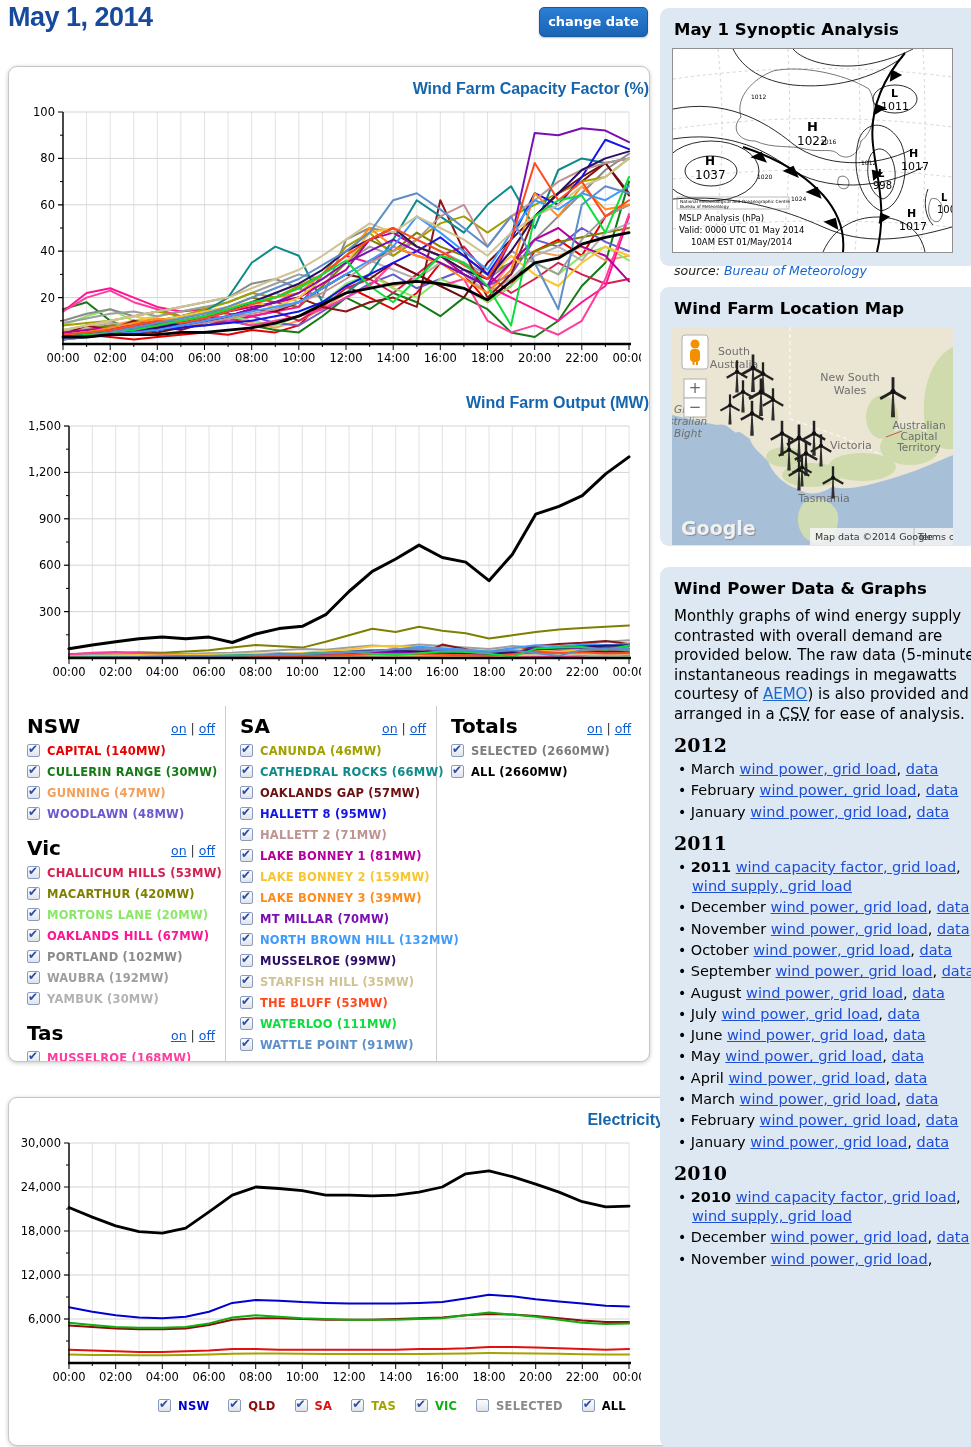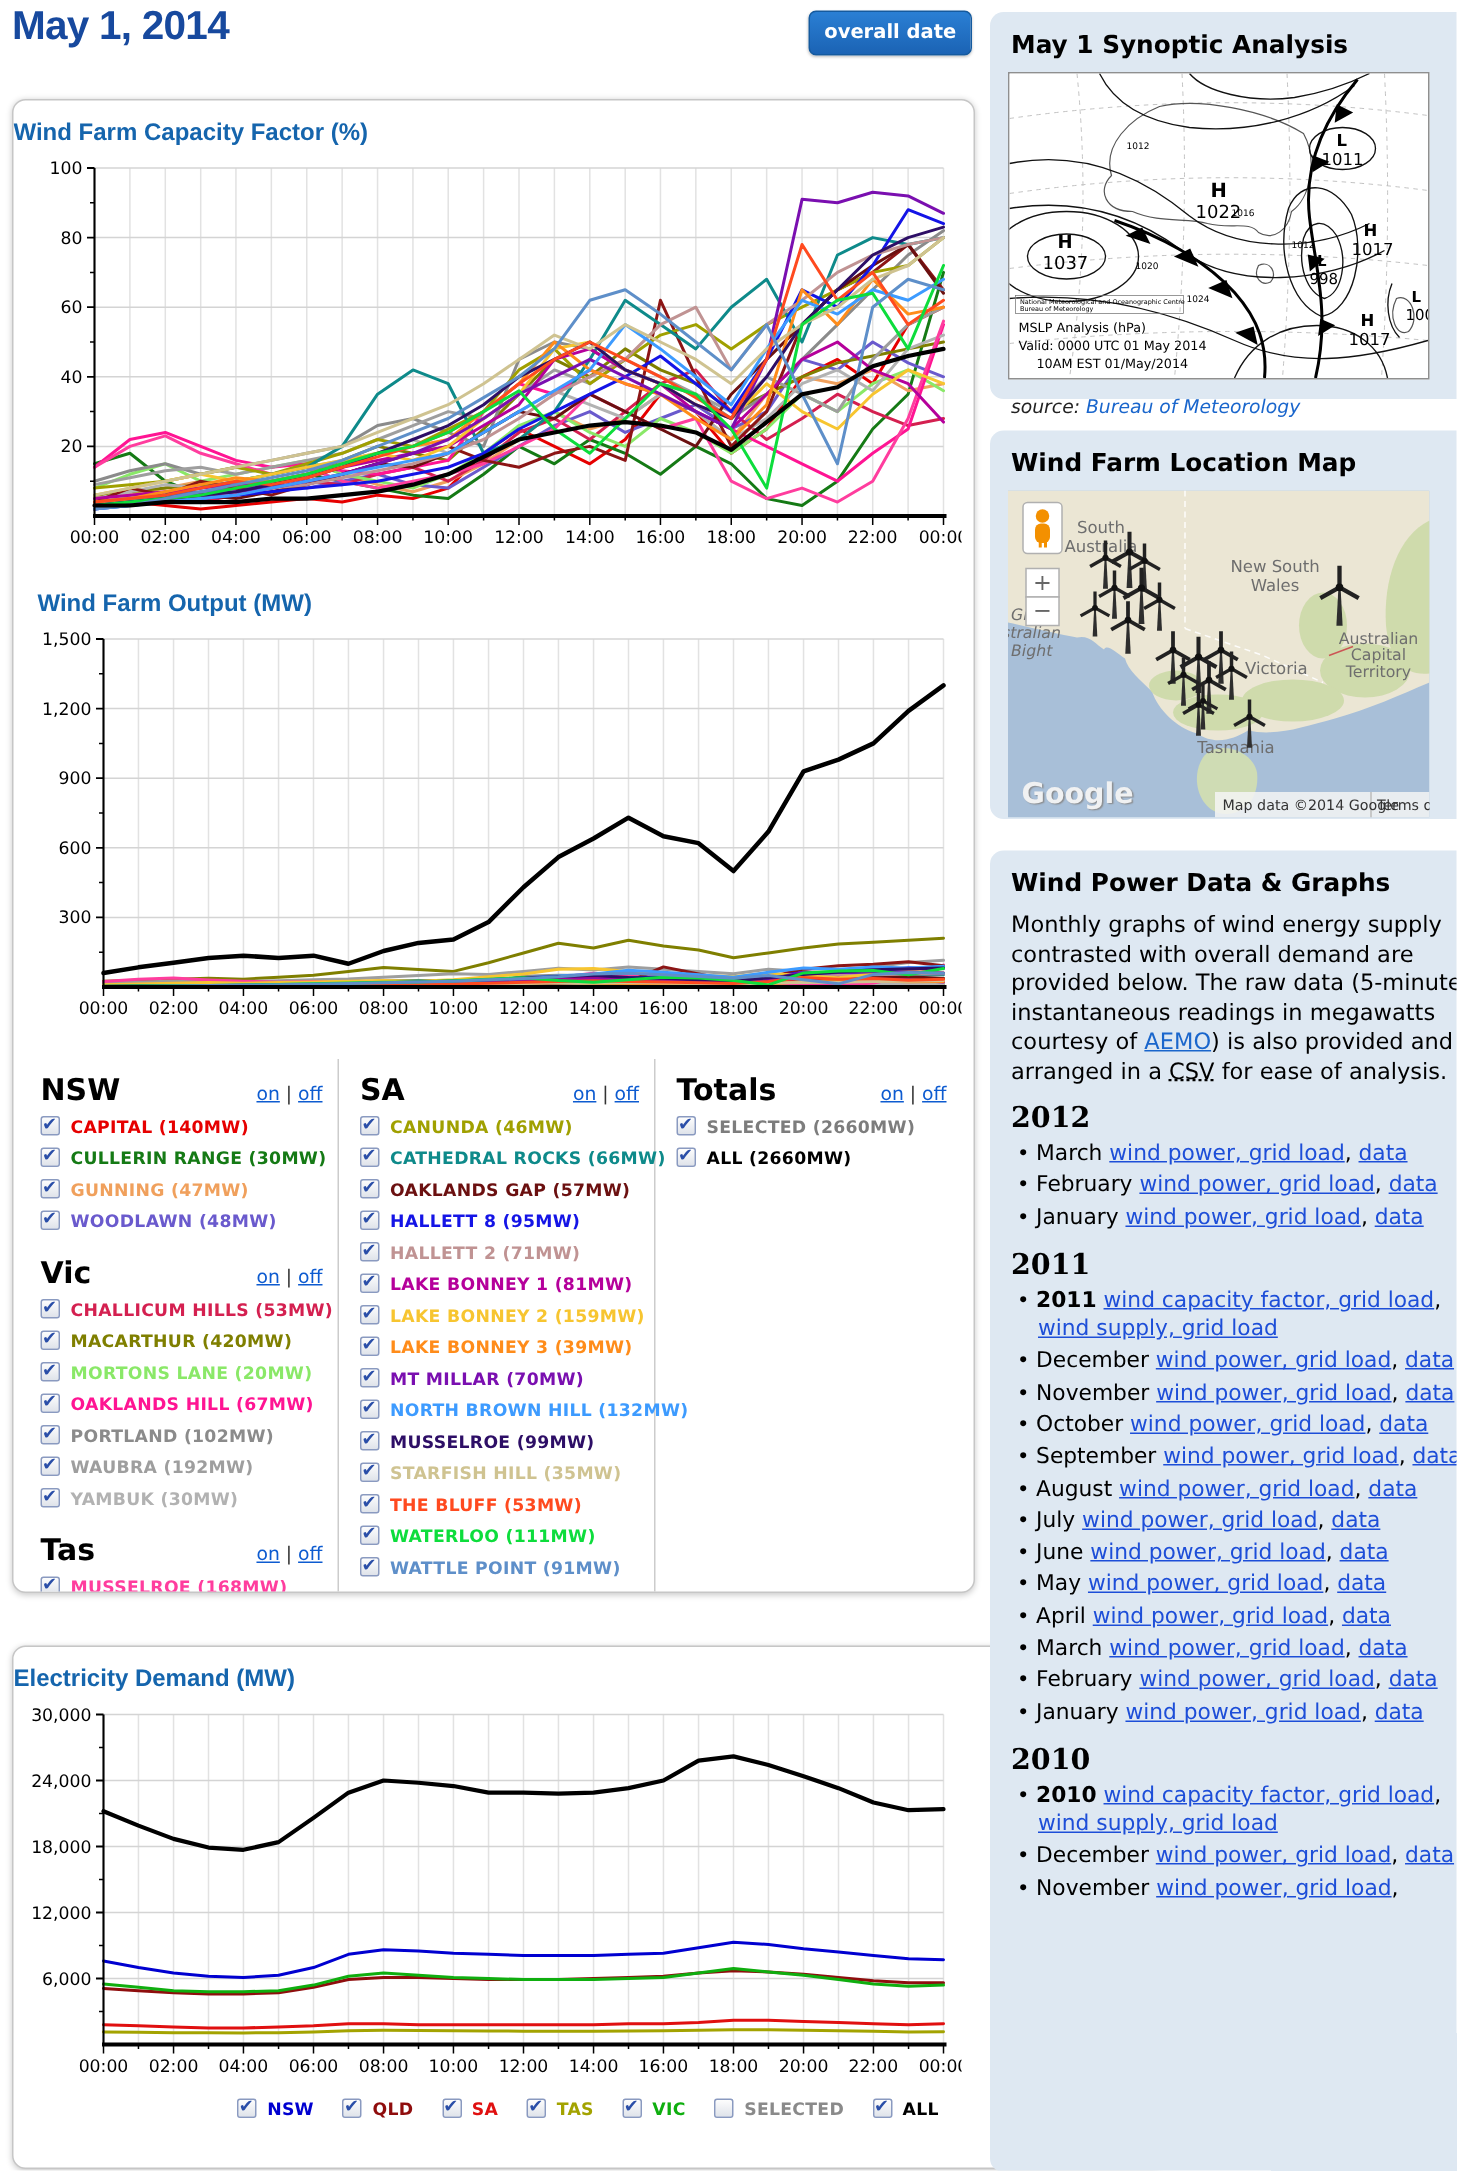--- a/index.html
+++ b/index.html
@@ -21,21 +21,21 @@
     cursor:pointer;box-shadow:0 1px 2px rgba(0,0,0,.25);
   }
   
   .panel{
     position:absolute;background:#fff;border:1px solid #c6c6c6;border-radius:9px;
     box-shadow:0 1px 4px rgba(0,0,0,.22);box-sizing:border-box;overflow:hidden;
   }
   #panel-main{left:8px;top:66px;width:642px;height:996px;}
   #panel-demand{left:8px;top:1097px;width:768px;height:349px;}
   .chart-title{
-    color:#1565ad;font-weight:bold;font-size:16px;text-align:left;
+    color:#1565ad;font-weight:bold;font-size:16px;text-align:right;
     margin:13px 0 4px 0;font-family:"Liberation Sans",sans-serif;
   }
   .chart-box{margin:0 0 0 8px;}
   
   .legend-wrap{display:flex;margin:18px 8px 0 10px;}
   .lcol{padding:0 6px 0 8px;box-sizing:border-box;}
   .lcol1{width:206px;}
   .lcol2{width:212px;border-left:1px solid #ccc;border-right:1px solid #ccc;padding-left:14px;}
   .lcol3{flex:1;padding-left:14px;}
   .grp-head{display:flex;align-items:baseline;justify-content:space-between;margin:8px 0 6px 0;}
@@ -74,21 +74,21 @@
   ul.mlist{list-style:none;margin:0;padding:0 0 0 6px;}
   ul.mlist li{font-size:14.5px;line-height:1.33;padding-left:14px;text-indent:-14px;margin:2px 0;}
   ul.mlist li::before{content:"• ";font-size:14px;}
   ul.mlist a{color:#1d4ed8;text-decoration:underline;cursor:pointer;text-align:right;}
   svg text{font-family:"DejaVu Sans","Liberation Sans",sans-serif;}
 </style>
 </head>
 <body>
 
 <div class="page-title">May 1, 2014</div>
-<div class="change-date-btn">overall date</div>
+<div class="change-date-btn">change date</div>
 
 <div class="panel" id="panel-main">
   <div class="chart-title">Wind Farm Capacity Factor (%)</div>
   <div class="chart-box" id="chart-capacity"><svg width="624" height="268">
         <line x1="46.0" y1="10" x2="46.0" y2="242" stroke="#e2e2e2" stroke-width="1"></line>
         <line x1="69.6" y1="10" x2="69.6" y2="242" stroke="#e2e2e2" stroke-width="1"></line>
         <line x1="93.2" y1="10" x2="93.2" y2="242" stroke="#e2e2e2" stroke-width="1"></line>
         <line x1="116.8" y1="10" x2="116.8" y2="242" stroke="#e2e2e2" stroke-width="1"></line>
         <line x1="140.3" y1="10" x2="140.3" y2="242" stroke="#e2e2e2" stroke-width="1"></line>
         <line x1="163.9" y1="10" x2="163.9" y2="242" stroke="#e2e2e2" stroke-width="1"></line>

